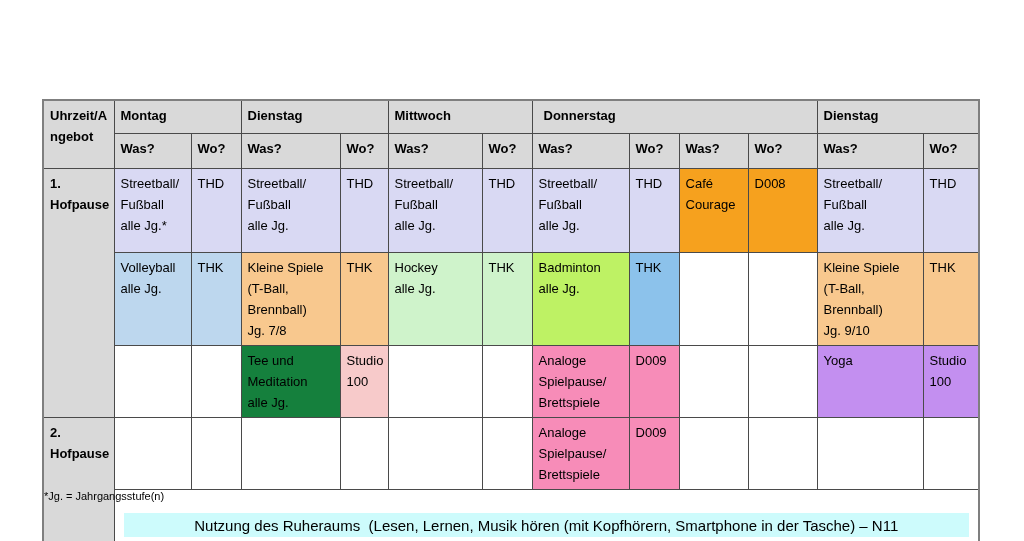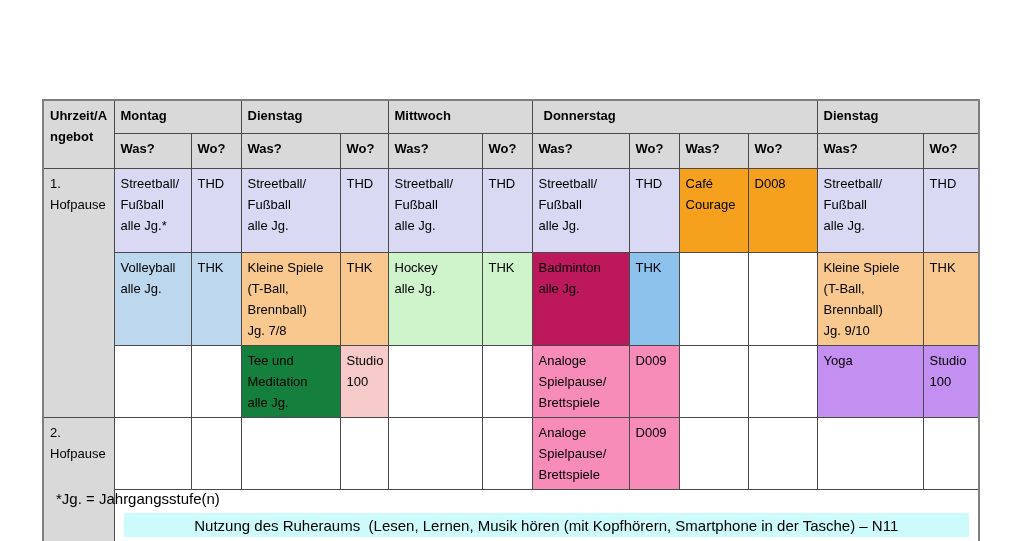--- a/index.html
+++ b/index.html
@@ -20,36 +20,36 @@
     border:1px solid #4a4a4a;
     vertical-align:top;
     padding:4px 4px 2px 6px;
     font-size:13px;line-height:21px;
     white-space:pre-line;
     background:#ffffff;
     overflow:hidden;
   }
   td.hdr{font-weight:bold;line-height:17px;padding-top:4px;}
   td.corner{font-weight:bold;word-break:break-all;line-height:21px;}
-  td.grp{font-weight:normal;line-height:21px;margin-left:45px;}
+  td.grp{font-weight:bold;line-height:21px;margin-left:45px;}
   tr.hrow1 td{height:26px;}
   tr.hrow2 td{height:28px;}
   tr.r1 td{height:77px;}
   tr.r2 td{height:86px;}
   tr.r3 td{height:65px;}
   tr.r4 td{height:65px;}
   tr.r5 td{height:30px;padding:0;}
   td.notecell{vertical-align:middle;}
   .noteband{
     margin:2px 9px;height:24px;
     display:flex;align-items:center;justify-content:center;
     font-size:15px;white-space:pre;
   }
   .footnote{
-    position:absolute;left:56px;top:490px;font-size:15px;
+    position:absolute;left:44px;top:490px;font-size:11px;
   }
 </style>
 </head>
 <body>
 
 <div class="page">
 
 
   <table class="schedule">
     <colgroup>
@@ -125,21 +125,21 @@
 alle Jg.</td>
       <td style="background-color: rgb(189, 215, 238);">THK</td>
       <td style="background-color: rgb(248, 200, 142);">Kleine Spiele
 (T-Ball,
 Brennball)
 Jg. 7/8</td>
       <td style="background-color: rgb(248, 200, 142);">THK</td>
       <td style="background-color: rgb(207, 243, 203);">Hockey
 alle Jg.</td>
       <td style="background-color: rgb(207, 243, 203);">THK</td>
-      <td style="background-color: #be185d;">Badminton
+      <td style="background-color: #bef264;">Badminton
 alle Jg.</td>
       <td style="background-color: rgb(140, 194, 235);">THK</td>
       <td></td>
       <td></td>
       <td style="background-color: rgb(248, 200, 142);">Kleine Spiele
 (T-Ball,
 Brennball)
 Jg. 9/10</td>
       <td style="background-color: rgb(248, 200, 142);">THK</td>
     </tr>

